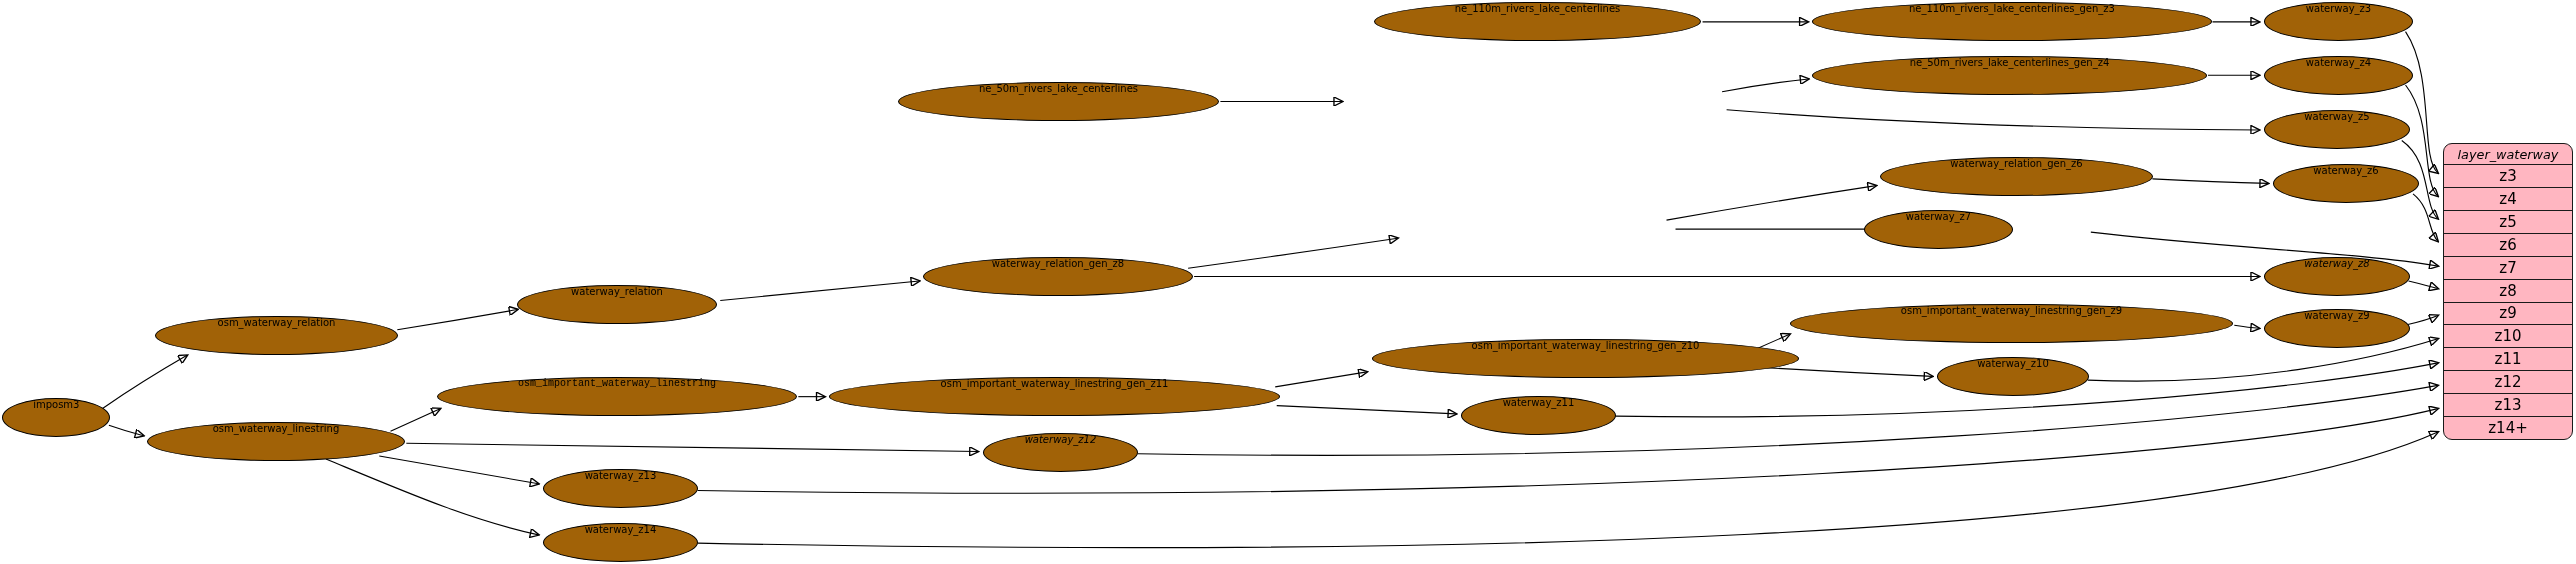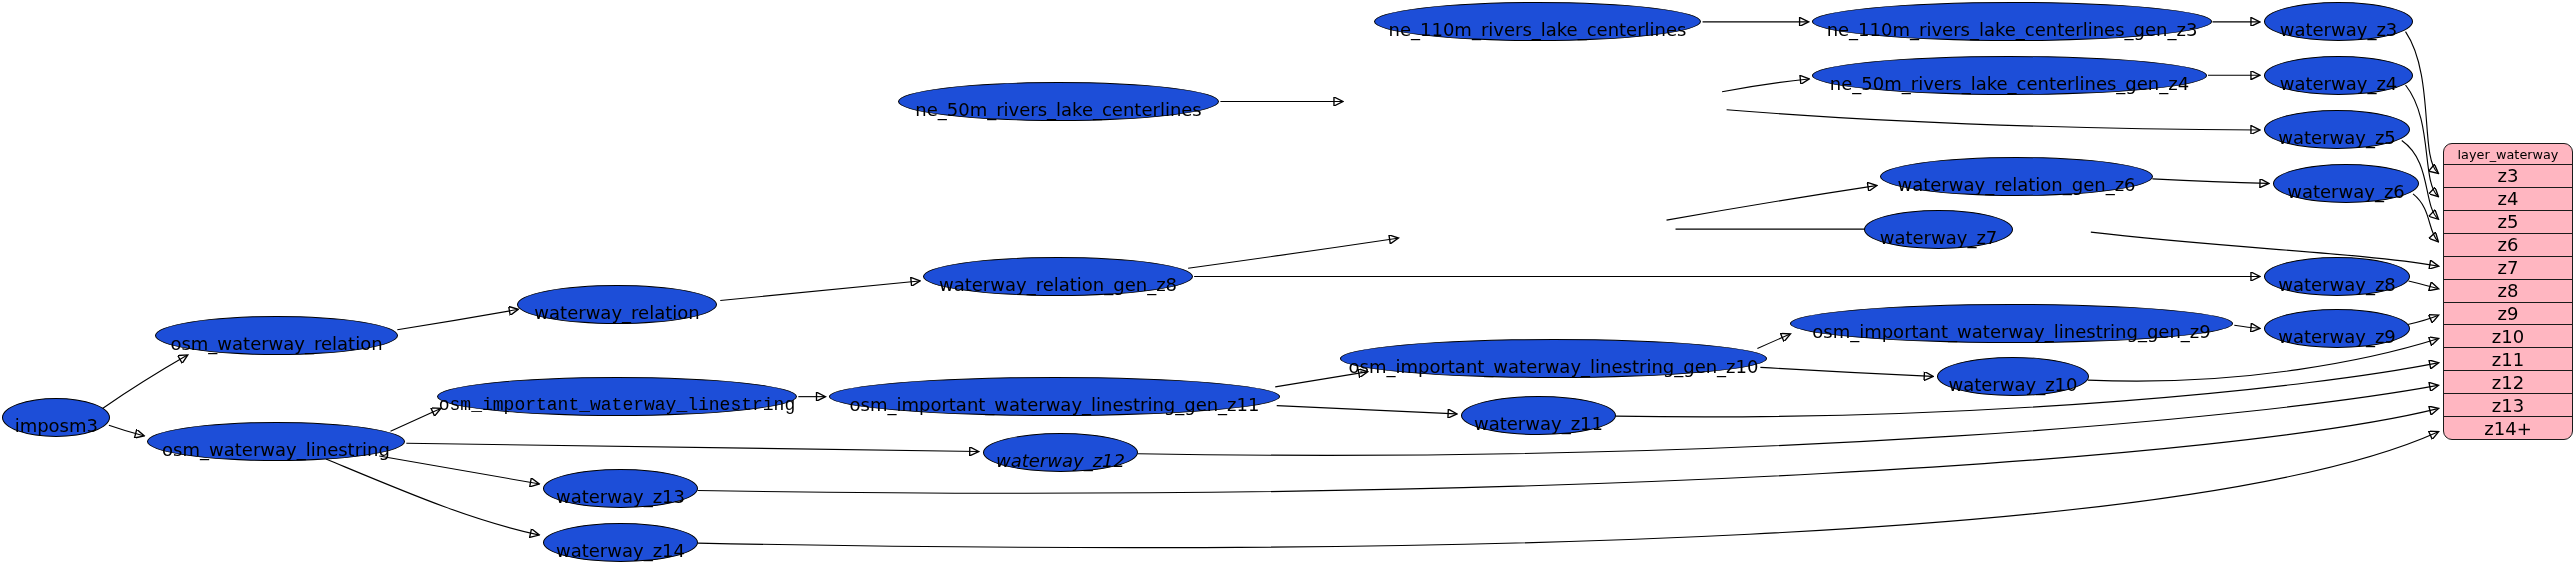--- a/index.html
+++ b/index.html
@@ -23,28 +23,28 @@
     height: 565px;
   }
   #edges path {
     fill: none;
     stroke: #000000;
     stroke-width: 1.5;
   }
   .node {
     position: absolute;
     height: 39px;
-    background: #1d4ed8;
+    background: #a16207;
     border: 1.2px solid #000000;
     border-radius: 50%;
     box-sizing: border-box;
     display: flex;
-    align-items: flex-end;
+    align-items: flex-start;
     justify-content: center;
-    font-size: 18px;
+    font-size: 10px;
     color: #000000;
     white-space: nowrap;
   }
   .record {
     position: absolute;
     left: 2443px;
     top: 143px;
     width: 130px;
     height: 297px;
     background: #ffb6c1;
@@ -56,27 +56,28 @@
     overflow: hidden;
     color: #000000;
   }
   .rec-title {
     flex: 0 0 20px;
     display: flex;
     align-items: center;
     justify-content: center;
     font-size: 12.8px;
     border-bottom: 1.1px solid #1a1a1a;
+    font-style: italic;
   }
   .rec-row {
     flex: 1 1 auto;
     display: flex;
     align-items: center;
     justify-content: center;
-    font-size: 18px;
+    font-size: 15px;
     border-bottom: 1.1px solid #1a1a1a;
   }
   .rec-row:last-child {
     border-bottom: none;
   }
 </style>
 </head>
 <body>
 
 <div id="canvas">
@@ -156,42 +157,42 @@
     </div>
   <div class="node" style="left:898px; top:82px; width:321px;">
       <span>ne_50m_rivers_lake_centerlines</span>
     </div>
   <div class="node" style="left:437px; top:377px; width:360px;font-family:Liberation Mono, monospace;">
       <span>osm_important_waterway_linestring</span>
     </div>
   <div class="node" style="left:829px; top:377px; width:451px;">
       <span>osm_important_waterway_linestring_gen_z11</span>
     </div>
-  <div class="node" style="left:1340px; top:339px; width:427px;">
+  <div class="node" style="left:1372px; top:339px; width:427px;">
       <span>osm_important_waterway_linestring_gen_z10</span>
     </div>
   <div class="node" style="left:1790px; top:304px; width:443px;">
       <span>osm_important_waterway_linestring_gen_z9</span>
     </div>
   <div class="node" style="left:2264px; top:2.3px;   width:149px;">
       <span>waterway_z3</span>
     </div>
   <div class="node" style="left:2264px; top:56px;  width:149px;">
       <span>waterway_z4</span>
     </div>
   <div class="node" style="left:2264px; top:110px; width:146px;">
       <span>waterway_z5</span>
     </div>
   <div class="node" style="left:2273px; top:164px; width:146px;">
       <span>waterway_z6</span>
     </div>
   <div class="node" style="left:1864px; top:210px; width:149px;">
       <span>waterway_z7</span>
     </div>
-  <div class="node" style="left:2264px; top:257px; width:146px;">
+  <div class="node" style="left:2264px; top:257px; width:146px;font-style:italic;">
       <span>waterway_z8</span>
     </div>
   <div class="node" style="left:2264px; top:309px; width:146px;">
       <span>waterway_z9</span>
     </div>
   <div class="node" style="left:1937px; top:357px; width:152px;">
       <span>waterway_z10</span>
     </div>
   <div class="node" style="left:1461px; top:396px; width:155px;">
       <span>waterway_z11</span>

